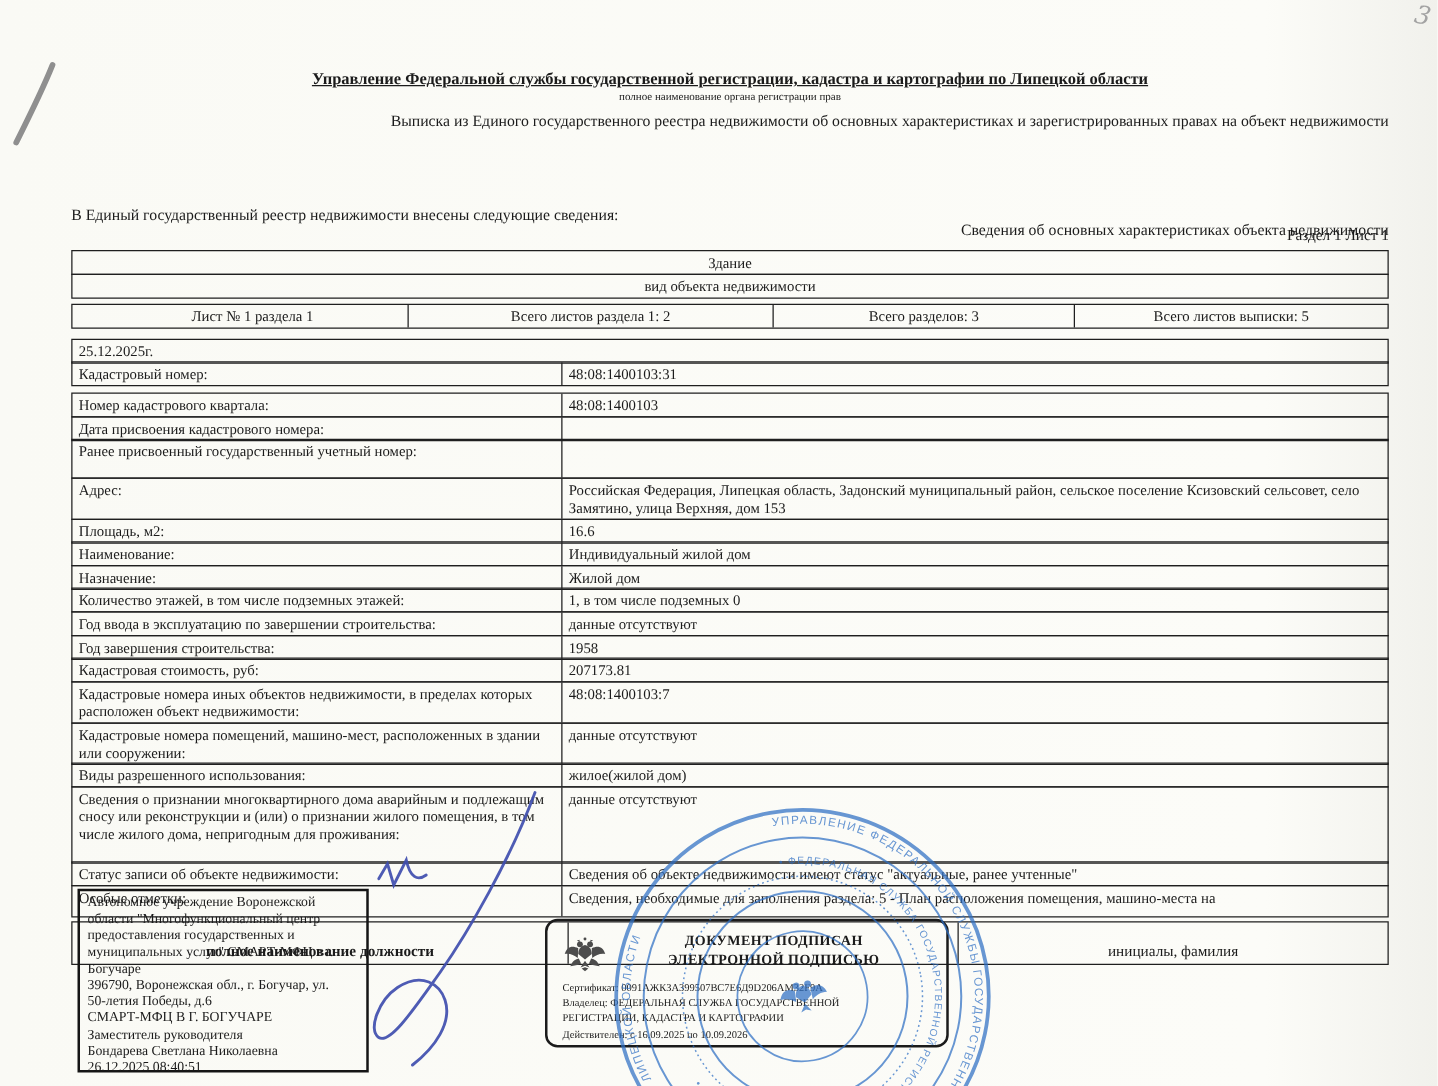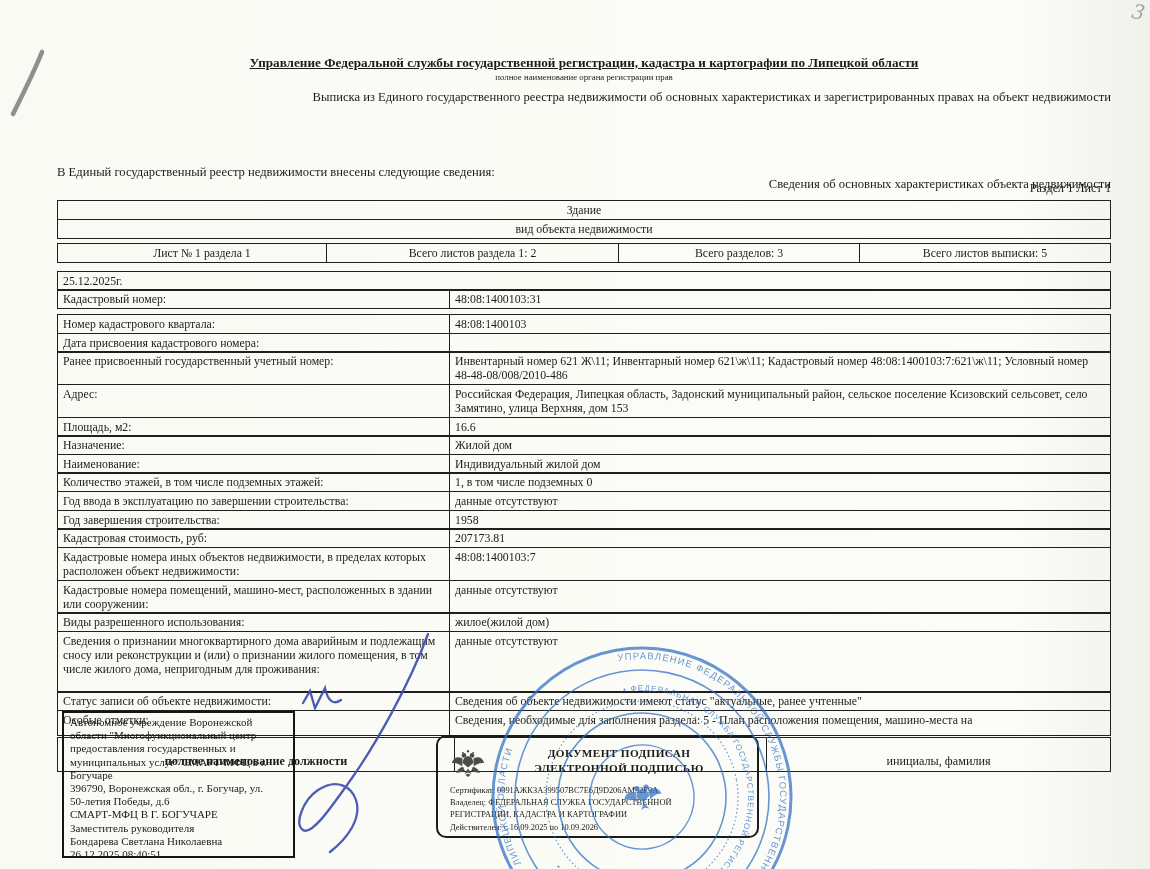--- a/index.html
+++ b/index.html
@@ -92,37 +92,36 @@
   </div>
   <div class="trow gap5">
     <div class="c label">Номер кадастрового квартала:</div>
     <div class="c value">48:08:1400103</div>
   </div>
   <div class="trow">
     <div class="c label">Дата присвоения кадастрового номера:</div>
   </div>
   <div class="trow mh32">
     <div class="c label">Ранее присвоенный государственный учетный номер:</div>
-    <div class="c value">Инвентарный номер 621 Ж\11; Инвентарный номер 621\ж\11; Кадастровый номер 48:08:1400103:7:621\ж\11; Условный номер 48-48-08/008/2010-486</div>
   </div>
   <div class="trow mh34">
     <div class="c label">Адрес:</div>
     <div class="c value">Российская Федерация, Липецкая область, Задонский муниципальный район, сельское поселение Ксизовский сельсовет, село Замятино, улица Верхняя, дом 153</div>
   </div>
   <div class="trow">
     <div class="c label">Площадь, м2:</div>
     <div class="c value">16.6</div>
   </div>
   <div class="trow">
+    <div class="c label">Наименование:</div>
+    <div class="c value">Индивидуальный жилой дом</div>
+  </div>
+  <div class="trow">
     <div class="c label">Назначение:</div>
     <div class="c value">Жилой дом</div>
-  </div>
-  <div class="trow">
-    <div class="c label">Наименование:</div>
-    <div class="c value">Индивидуальный жилой дом</div>
   </div>
   <div class="trow">
     <div class="c label">Количество этажей, в том числе подземных этажей:</div>
     <div class="c value">1, в том числе подземных 0</div>
   </div>
   <div class="trow">
     <div class="c label">Год ввода в эксплуатацию по завершении строительства:</div>
     <div class="c value">данные отсутствуют</div>
   </div>
   <div class="trow">

